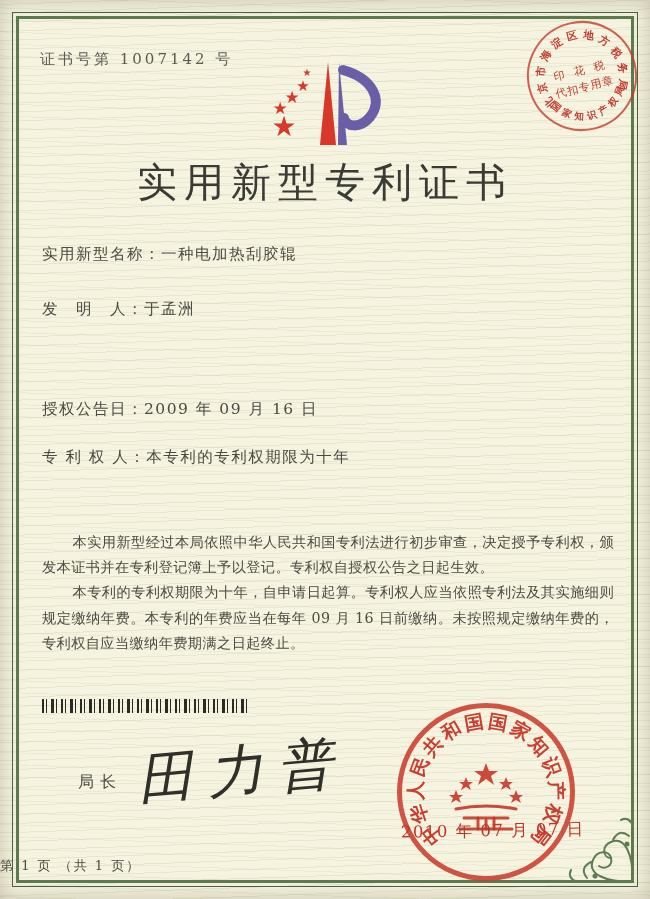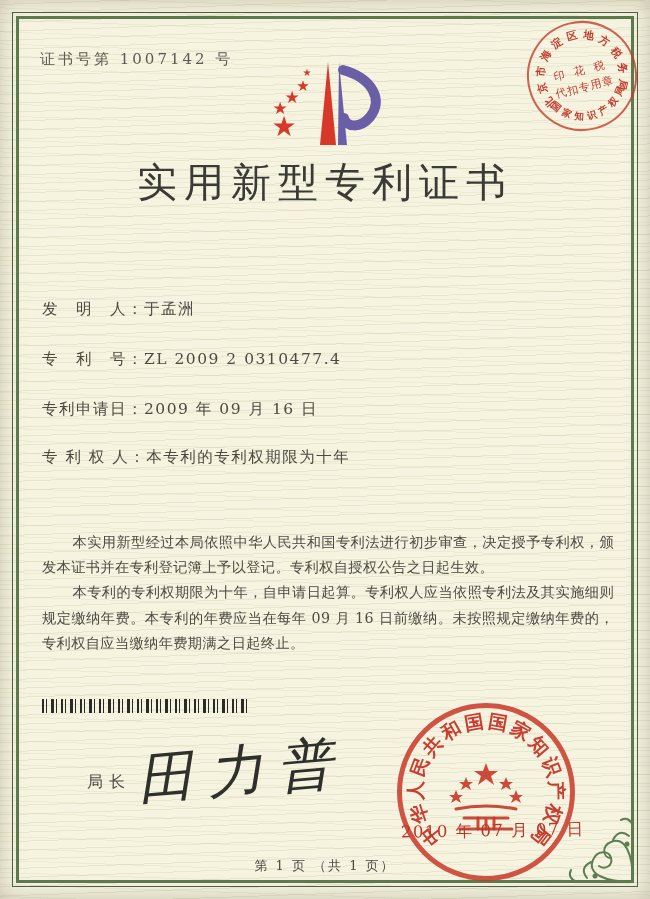--- a/index.html
+++ b/index.html
@@ -20,21 +20,21 @@
   .field{position:absolute;left:42px;font-size:15.5px;letter-spacing:1.5px;color:#4b4b41;white-space:nowrap;}
   .f0{top:244px}.f1{top:299px}.f2{top:349px}.f3{top:399px}.f4{top:447px}.f5{top:500px}
   
   .paras{position:absolute;left:42px;top:530px;width:572px;color:#4b4b41;}
   .paras p{margin:0;font-size:14.2px;line-height:25.2px;text-indent:2.15em;text-align:justify;letter-spacing:.4px;}
   
   .barcode{position:absolute;left:42px;top:699px;width:205px;height:14px;
     background:
       repeating-linear-gradient(90deg,#2a2a26 0 2px,transparent 2px 4px,#2a2a26 4px 5px,transparent 5px 9px,#2a2a26 9px 12px,transparent 12px 14px,#2a2a26 14px 15px,transparent 15px 19px);}
   
-  .sig-title{position:absolute;left:87px;top:772px;font-size:16px;letter-spacing:6px;color:#4b4b41;}
+  .sig-title{position:absolute;left:78px;top:772px;font-size:16px;letter-spacing:6px;color:#4b4b41;}
   .sig-name{position:absolute;left:137px;top:734px;font-size:56px;letter-spacing:14px;color:#30302a;
     font-style:italic;transform:rotate(-5deg);white-space:nowrap;}
   
   .stamp{position:absolute;left:527px;top:21px;width:106px;height:106px;border-radius:50%;
     border:2.5px solid rgba(198,60,45,.8);transform:rotate(-14deg);color:#c23c2e;}
   .stamp .line1{position:absolute;left:0;top:38%;width:100%;text-align:center;font-size:11px;letter-spacing:3px;}
   .stamp .line2{position:absolute;left:0;top:54%;width:100%;text-align:center;font-size:11px;letter-spacing:1px;}
   .arc-ch{position:absolute;left:50%;top:50%;white-space:pre;}
   .stamp .arc-ch{font-size:10.5px;font-weight:bold;}
   .stamp .arc-bot .arc-ch{font-size:9.5px;}
@@ -49,21 +49,21 @@
   
   .logo-svg{position:absolute;left:250px;top:54px;}
   .logo-star{position:absolute;color:#d8382a;transform:translate(-50%,-50%);line-height:1;}
   .st1{left:307px;top:73px;font-size:10px;}
   .st2{left:303px;top:86px;font-size:15px;}
   .st3{left:292px;top:97px;font-size:17px;}
   .st4{left:280px;top:108px;font-size:17px;}
   .st5{left:284px;top:127px;font-size:28px;}
   
   .corner-orn{position:absolute;right:15px;bottom:15px;}
-  .footer{position:absolute;left:0;top:857px;width:100%;text-align:center;font-size:13px;letter-spacing:2px;color:#4c4c42;}
+  .footer{position:absolute;left:0;top:857px;width:100%;font-size:13px;letter-spacing:2px;color:#4c4c42;}
 </style>
 </head>
 <body>
 
 <div class="page">
   <div class="frame-outer"></div>
   <div class="frame-inner"></div>
 
   <div class="cert-no">证书号第 1007142 号</div>
 
@@ -100,28 +100,28 @@
     <path d="M93,16 C122,24 134,46 120,63 C110,75 96,73 94,64" stroke="#6a5ea6" stroke-width="10" fill="none" stroke-linecap="round"></path>
   </svg>
   <span class="logo-star st1">★</span>
   <span class="logo-star st2">★</span>
   <span class="logo-star st3">★</span>
   <span class="logo-star st4">★</span>
   <span class="logo-star st5">★</span>
 
   <div class="title">实用新型专利证书</div>
 
+  <div class="field f0">
+    <span>实用新型名称：</span><span>一种电加热刮胶辊</span>
+  </div>
   <div class="field f1">
     <span>发　明　人：</span><span>于孟洲</span>
   </div>
-  <div class="field f2">
-    <span>专　利　号：</span><span>ZL 2009 2 0310477.4</span>
-  </div>
   <div class="field f3">
-    <span>专利申请日：</span><span>2009 年 09 月 16 日</span>
+    <span>授权公告日：</span><span>2009 年 09 月 16 日</span>
   </div>
   <div class="field f4">
     <span>专 利 权 人：</span><span>本专利的专利权期限为十年</span>
   </div>
 
   <div class="paras">
     <p>本实用新型经过本局依照中华人民共和国专利法进行初步审查，决定授予专利权，颁发本证书并在专利登记簿上予以登记。专利权自授权公告之日起生效。</p>
     <p>本专利的专利权期限为十年，自申请日起算。专利权人应当依照专利法及其实施细则规定缴纳年费。本专利的年费应当在每年 09 月 16 日前缴纳。未按照规定缴纳年费的，专利权自应当缴纳年费期满之日起终止。</p>
   </div>
 

